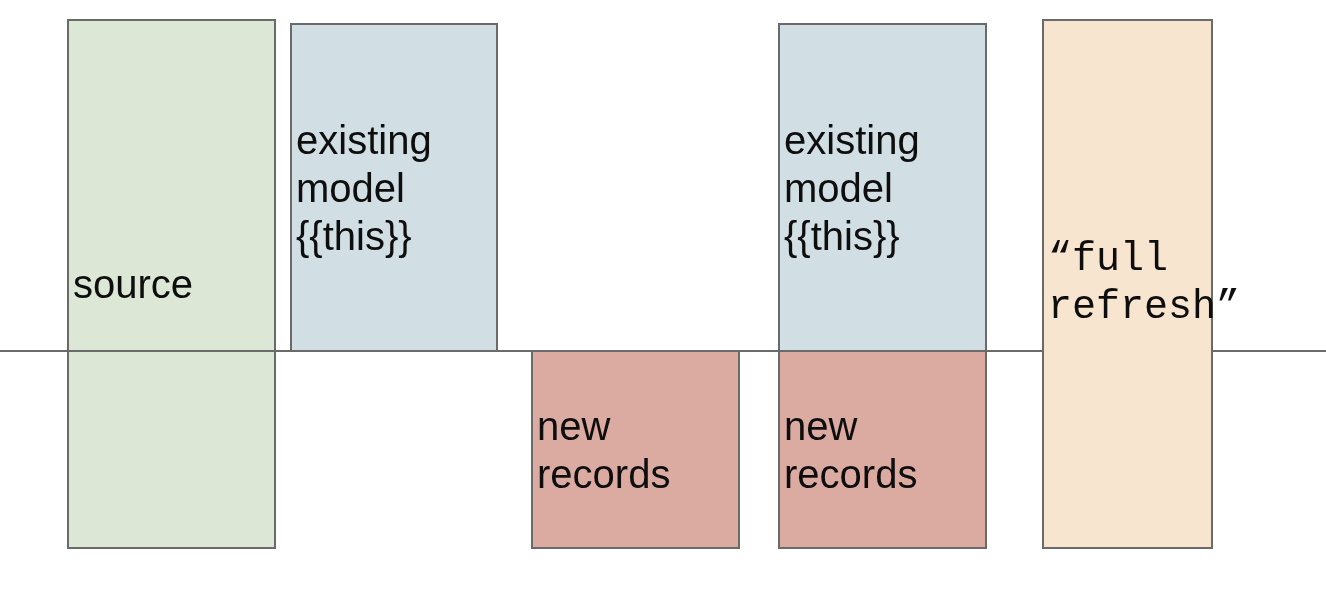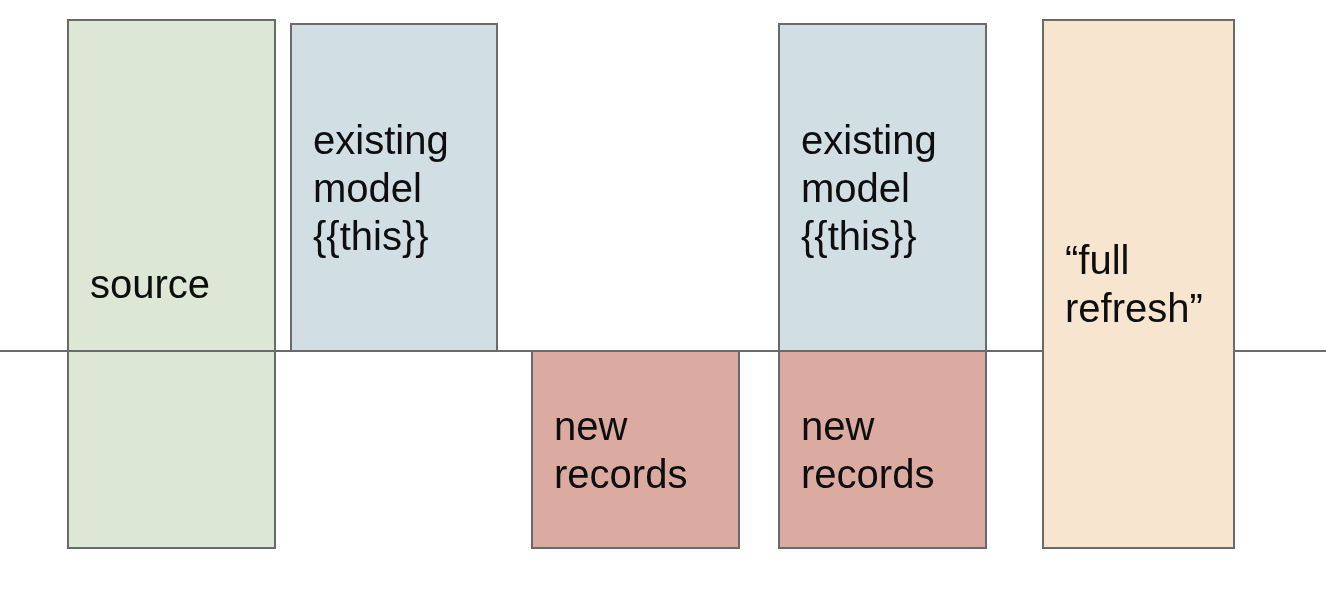--- a/index.html
+++ b/index.html
@@ -18,33 +18,33 @@
   .box {
     position: absolute;
     box-sizing: border-box;
     border: 2px solid #6a6a6a;
     display: flex;
     align-items: center;
     z-index: 3;
   }
   .box .label {
     display: block;
-    padding-left: 21px;
+    padding-left: 4px;
     padding-right: 6px;
     font-size: 40px;
     line-height: 48px;
     color: #0e0e0e;
     white-space: pre-line;
   }
   .box-source        { left: 36px;   top: 19px;  width: 209px; height: 530px; z-index: 1; }
   .box-existing-1    { left: 290px;  top: 23px;  width: 208px; height: 329px; }
   .box-new-1         { left: 531px;  top: 350px; width: 209px; height: 199px; }
   .box-existing-2    { left: 778px;  top: 23px;  width: 209px; height: 329px; }
   .box-new-2         { left: 778px;  top: 350px; width: 209px; height: 199px; }
-  .box-full-refresh  { left: 1042px; top: 19px;  width: 193px; height: 530px; }
+  .box-full-refresh  { left: 1042px; top: 19px;  width: 171px; height: 530px; font-family: Liberation Mono, monospace; }
   .baseline {
     position: absolute;
     left: 0;
     top: 350px;
     width: 1326px;
     height: 2px;
     background: #6a6a6a;
     z-index: 2; 
   }
 </style>

